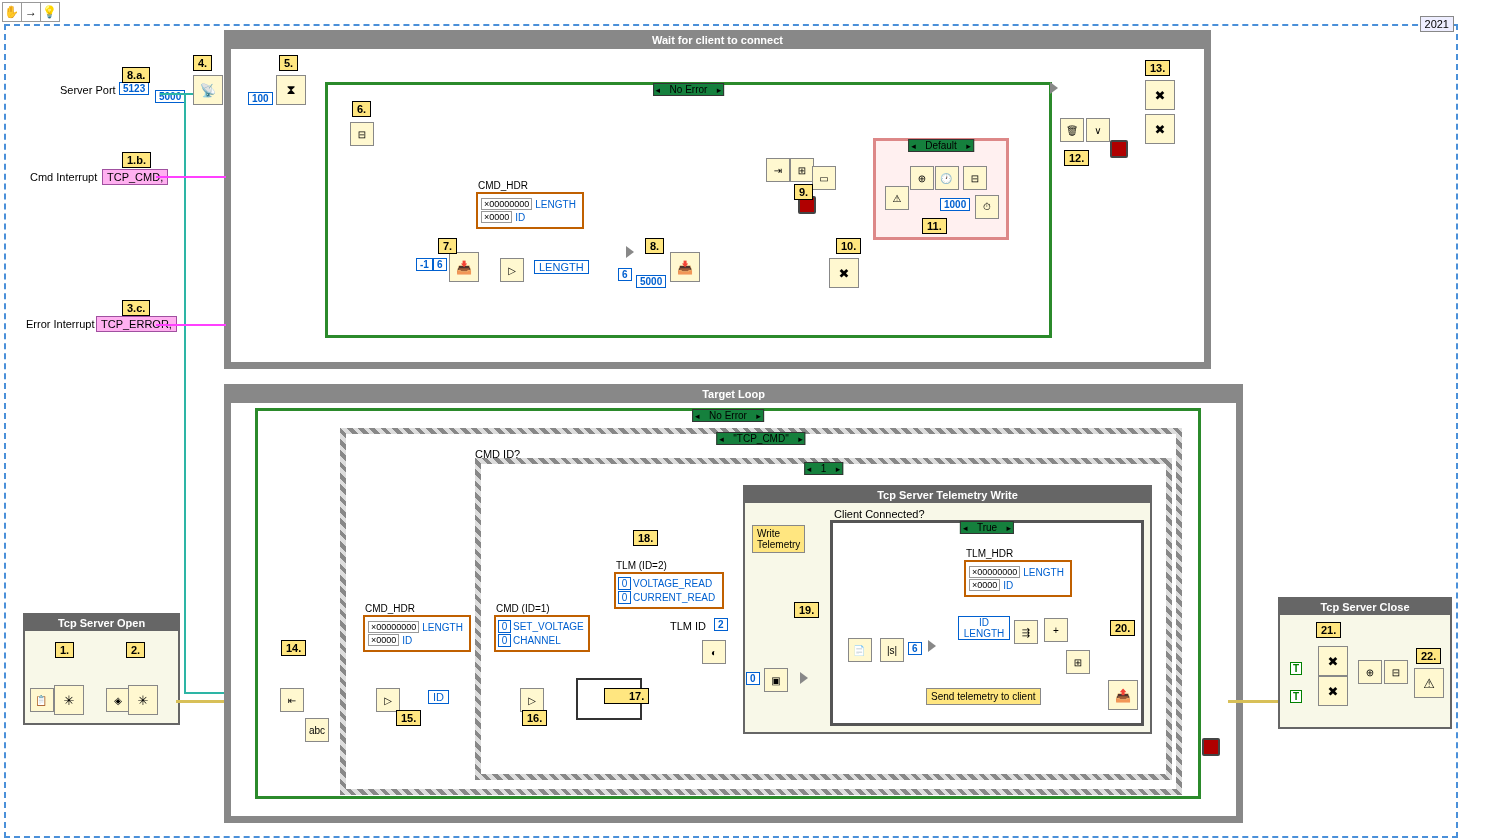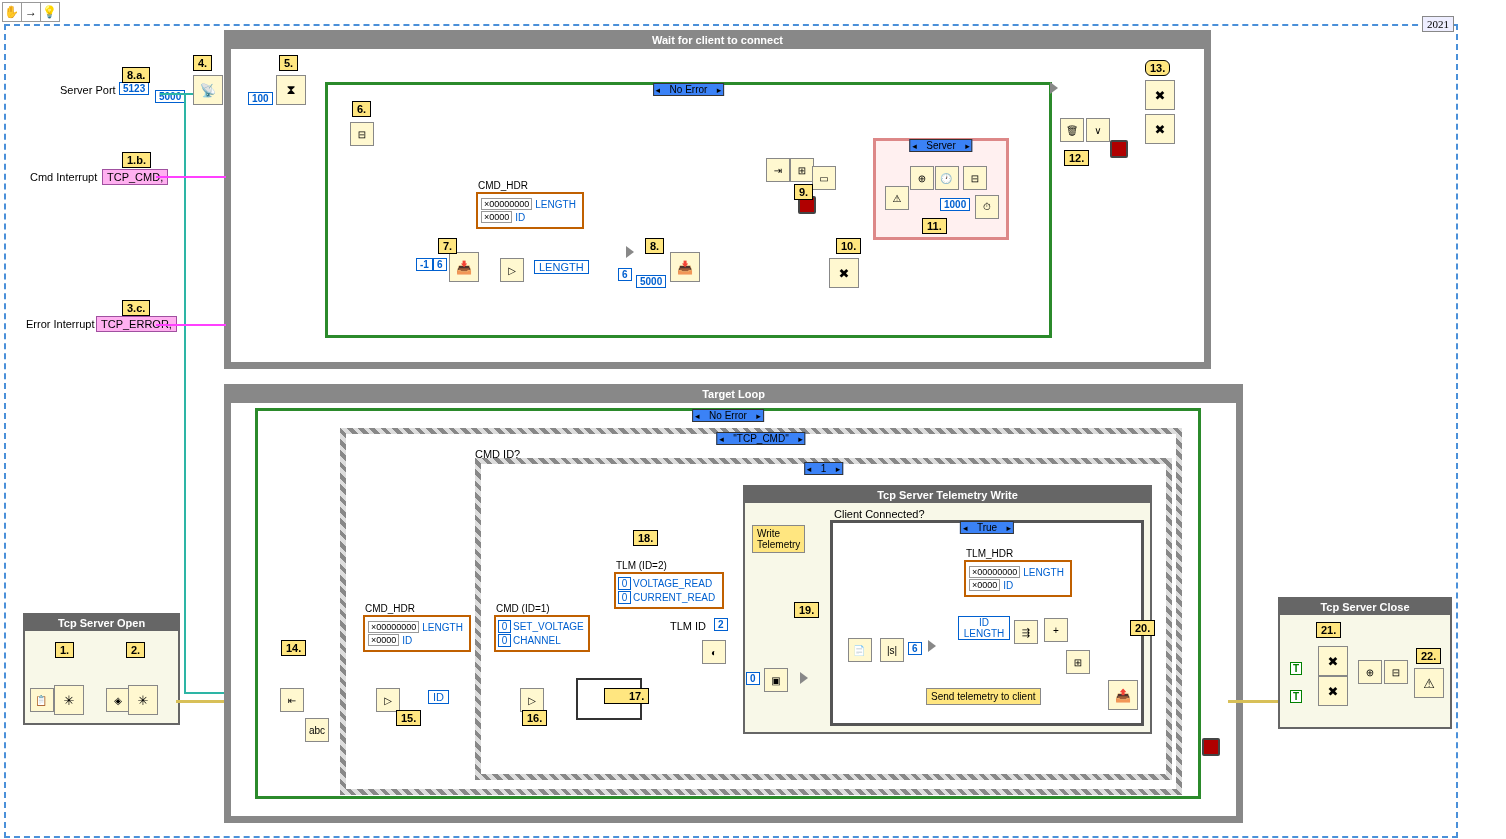--- a/index.html
+++ b/index.html
@@ -5,21 +5,21 @@
 body { margin: 0; font-family: "Segoe UI", Tahoma, sans-serif; font-size: 11px; background: #fff; }
 .canvas { position: relative; width: 1506px; height: 839px; }
 .dashed-border { position: absolute; border: 2px dashed #4a90d9; }
 .year-tag { position: absolute; background: #eef; border: 1px solid #888; padding: 1px 4px; font-size: 11px; }
 .toolbar { position: absolute; top: 2px; left: 2px; display: flex; background: #fff; border: 1px solid #999; }
 .toolbar-btn { width: 18px; height: 18px; border-right: 1px solid #999; display: flex; align-items: center; justify-content: center; font-size: 12px; cursor: pointer; }
 .toolbar-btn:last-child { border-right: none; }
 .loop { position: absolute; border: 7px solid #888; background: #fff; }
 .loop-title { position: absolute; top: -6px; left: 0; right: 0; background: #888; color: #fff; text-align: center; font-weight: bold; padding: 3px 0; }
 .case { position: absolute; border: 3px solid #2b8a2b; background: #fff; }
-.case-sel { position: absolute; top: -2px; left: 50%; transform: translateX(-50%); background: #3b82f6; border: 1px solid #333; padding: 0 16px; font-size: 10px; }
+.case-sel { position: absolute; top: -2px; left: 50%; transform: translateX(-50%); background: #15803d; border: 1px solid #333; padding: 0 16px; font-size: 10px; }
 .case-sel::before, .case-sel::after { position: absolute; top: 1px; font-size: 9px; }
 .case-sel::before { content: "◂"; left: 2px; }
 .case-sel::after { content: "▸"; right: 2px; }
 .inner-loop { position: absolute; border: 6px solid #888; background: #fff; }
 .event-case { position: absolute; border-style: solid; border-width: 6px; border-color: #888; border-image: repeating-linear-gradient(45deg, #888, #888 4px, #ddd 4px, #ddd 8px) 6; background: #fff; }
 .pink-case { position: absolute; border: 3px solid #d88; background: #fff0f0; }
 .subvi-box { position: absolute; border: 2px solid #666; background: #f8f8e8; }
 .subvi-title { background: #666; color: #fff; text-align: center; font-weight: bold; padding: 2px; }
 .num-label { position: absolute; background: #ffe680; border: 1px solid #000; padding: 1px 4px; font-weight: bold; font-size: 11px; z-index: 20; }
 .txt-label { position: absolute; font-size: 11px; color: #000; }
@@ -51,21 +51,21 @@
 
 <div class="canvas">
 
   <div class="toolbar">
     <div class="toolbar-btn">✋</div>
     <div class="toolbar-btn">→</div>
     <div class="toolbar-btn">💡</div>
   </div>
 
   <div class="dashed-border" style="left:4px; top:24px; width:1450px; height:810px;"></div>
-  <div class="year-tag" style="right:52px; top:16px;font-family:Liberation Serif, serif;">2021</div>
+  <div class="year-tag" style="right:52px; top:16px;">2021</div>
 
   <div class="num-label" style="left:122px; top:67px;">8.a.</div>
   <div class="txt-label" style="left:60px; top:84px;">Server Port</div>
   <div class="blue-const" style="left:119px; top:82px;">5123</div>
   <div class="blue-const" style="left:155px; top:90px;">5000</div>
 
   <div class="num-label" style="left:122px; top:152px;">1.b.</div>
   <div class="txt-label" style="left:30px; top:171px;">Cmd Interrupt</div>
   <div class="pink-label" style="left:102px; top:169px;">TCP_CMD,</div>
 
@@ -121,38 +121,38 @@
   <div class="num-label" style="left:794px; top:184px;">9.</div>
   <div class="small-icon" style="left:766px; top:158px;">⇥</div>
   <div class="small-icon" style="left:790px; top:158px;">⊞</div>
   <div class="small-icon" style="left:812px; top:166px;">▭</div>
   <div class="stop-btn" style="left:798px; top:196px;"></div>
 
   <div class="num-label" style="left:836px; top:238px;">10.</div>
   <div class="icon-box" style="left:829px; top:258px;">✖</div>
 
   <div class="pink-case" style="left:873px; top:138px; width:130px; height:96px;">
-    <div class="case-sel" style="left:50%;">Server</div>
+    <div class="case-sel" style="left:50%;">Default</div>
   </div>
   <div class="small-icon" style="left:885px; top:186px;">⚠</div>
   <div class="small-icon" style="left:910px; top:166px;">⊕</div>
   <div class="small-icon" style="left:935px; top:166px;">🕐</div>
   <div class="small-icon" style="left:963px; top:166px;">⊟</div>
   <div class="small-icon" style="left:975px; top:195px;">⏱</div>
   <div class="blue-const" style="left:940px; top:198px;">1000</div>
   <div class="num-label" style="left:922px; top:218px;">11.</div>
 
 
   <div class="num-label" style="left:1064px; top:150px;">12.</div>
   <div class="small-icon" style="left:1060px; top:118px;">🗑</div>
   <div class="small-icon" style="left:1086px; top:118px;">∨</div>
   <div class="tri-node" style="left:1050px; top:82px;"></div>
   <div class="stop-btn" style="left:1110px; top:140px;"></div>
 
-  <div class="num-label" style="left:1145px; top:60px;border-radius:6px;">13.</div>
+  <div class="num-label" style="left:1145px; top:60px;">13.</div>
   <div class="icon-box" style="left:1145px; top:80px;">✖</div>
   <div class="icon-box" style="left:1145px; top:114px;">✖</div>
 
   <div class="loop" style="left:224px; top:384px; width:1005px; height:425px;">
     <div class="loop-title">Target Loop</div>
   </div>
 
   <div class="case" style="left:255px; top:408px; width:940px; height:385px;">
     <div class="case-sel">No Error</div>
   </div>
@@ -252,21 +252,21 @@
   <div class="small-icon" style="left:880px; top:638px;">|s|</div>
   <div class="blue-const" style="left:908px; top:642px;">6</div>
   <div class="tri-node" style="left:928px; top:640px;"></div>
   <div style="position:absolute; left:958px; top:616px; width:50px; border:1px solid #0060d0; background:#fff; font-size:10px; color:#0060d0; text-align:center;">
     <div>ID</div>
     <div>LENGTH</div>
   </div>
   <div class="small-icon" style="left:1014px; top:620px;">⇶</div>
   <div class="small-icon" style="left:1044px; top:618px;">+</div>
 
-  <div class="num-label" style="left:1110px; top:620px;margin-left:20px;">20.</div>
+  <div class="num-label" style="left:1110px; top:620px;">20.</div>
   <div class="small-icon" style="left:1066px; top:650px;">⊞</div>
   <div class="icon-box tcp-icon" style="left:1108px; top:680px;">📤</div>
 
   <div class="yellow-tag" style="left:926px; top:688px;text-align:center;">Send telemetry to client</div>
 
   <div class="stop-btn" style="left:1202px; top:738px;"></div>
 
   <div class="subvi-box" style="left:23px; top:613px; width:153px; height:108px;">
     <div class="subvi-title">Tcp Server Open</div>
   </div>

